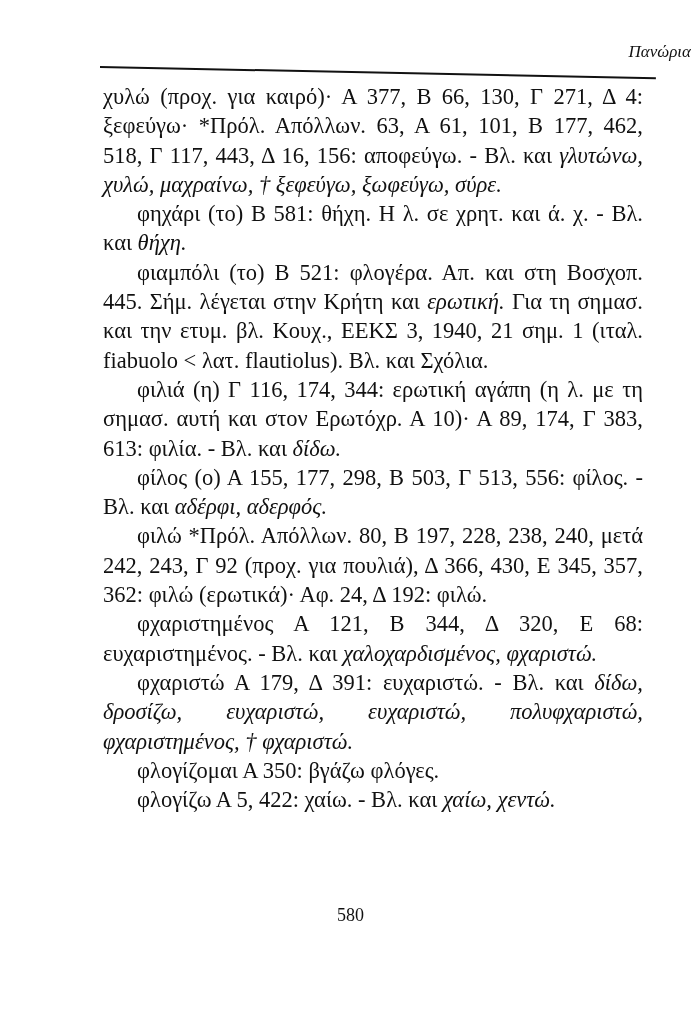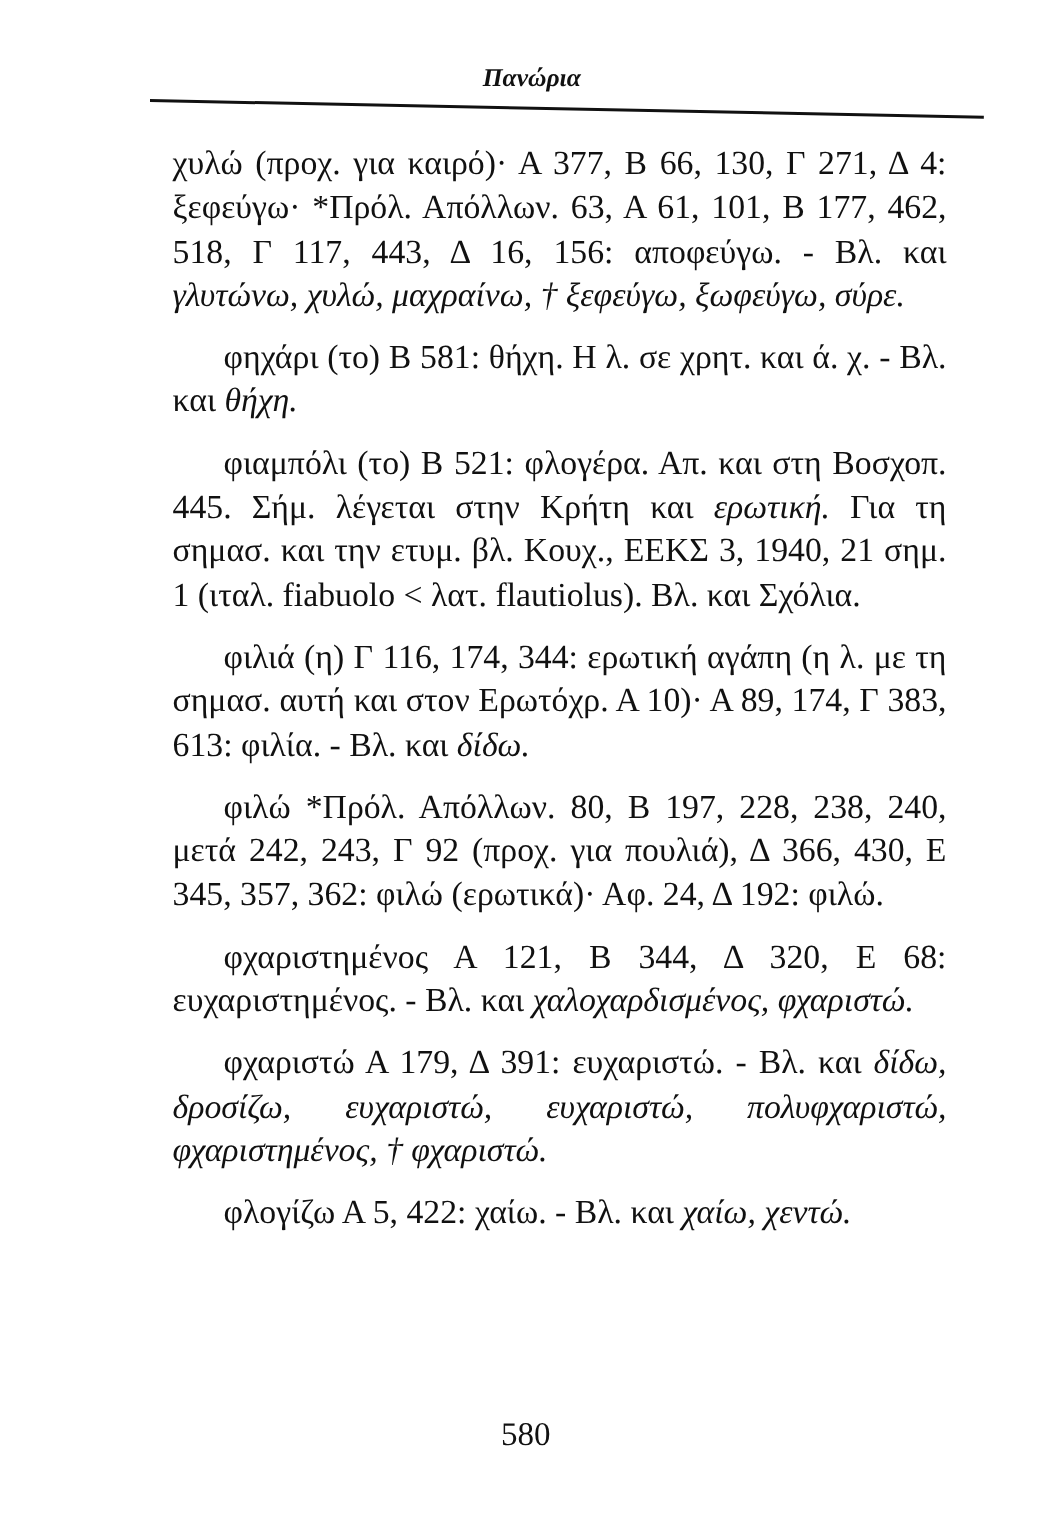--- a/index.html
+++ b/index.html
@@ -13,23 +13,23 @@
       position: relative;
       overflow: hidden;
       color: #111111;
       font-family: "Liberation Serif", "DejaVu Serif", serif;
     }
     .running-head {
       position: absolute;
       left: 0;
       width: 100%;
       top: 42px;
-      text-align: center;
+      text-align: right;
       font-style: italic;
-      font-weight: bold;
+      font-weight: normal;
       font-size: 17px;
       padding-left: 18px;
       box-sizing: border-box;
     }
     .rule {
       position: absolute;
       left: 100px;
       top: 66px;
       width: 556px;
       height: 0;
@@ -40,38 +40,38 @@
     .text-block {
       position: absolute;
       left: 103px;
       top: 82px;
       width: 540px;
       font-size: 22.5px;
       line-height: 29.3px;
       text-align: justify;
     }
     .entry {
-      margin: 12px;
+      margin: 0;
       text-indent: 34px;
     }
     .entry.first {
       text-indent: 0;
     }
     .hw {
     }
     .it {
       font-style: italic;
     }
     .folio {
       position: absolute;
       left: 0;
       width: 100%;
-      top: 943px;
+      top: 905px;
       text-align: center;
-      font-size: 22px;
+      font-size: 18px;
       padding-left: 10px;
       box-sizing: border-box;
     }
   </style>
 </head>
 <body>
 
 <div class="running-head">Πανώρια</div>
 <div class="rule"></div>
 
@@ -79,26 +79,28 @@
 
   <p class="entry first"><span>χυλώ (προχ. για καιρό)· Α 377, Β 66, 130, Γ 271, Δ 4: ξεφεύγω· *Πρόλ. Απόλλων. 63, Α 61, 101, Β 177, 462, 518, Γ 117, 443, Δ 16, 156: αποφεύγω. - Βλ. και </span><span class="it">γλυτώνω, χυλώ, μαχραίνω, † ξεφεύγω, ξωφεύγω, σύρε.</span></p>
 
   <p class="entry"><span class="hw">φηχάρι</span><span> (το) Β 581: θήχη. Η λ. σε χρητ. και ά. χ. - Βλ. και </span><span class="it">θήχη.</span></p>
 
   <p class="entry"><span class="hw">φιαμπόλι</span><span> (το) Β 521: φλογέρα. Απ. και στη Βοσχοπ. 445. Σήμ. λέγεται στην Κρήτη και </span><span class="it">ερωτική.</span><span> Για τη σημασ. και την ετυμ. βλ. Κουχ., ΕΕΚΣ 3, 1940, 21 σημ. 1 (ιταλ. fiabuolo &lt; λατ. flautiolus). Βλ. και Σχόλια.</span></p>
 
 
   <p class="entry"><span class="hw">φιλιά</span><span> (η) Γ 116, 174, 344: ερωτική αγάπη (η λ. με τη σημασ. αυτή και στον Ερωτόχρ. Α 10)· Α 89, 174, Γ 383, 613: φιλία. - Βλ. και </span><span class="it">δίδω.</span></p>
 
+  <p class="entry"><span class="hw">φίλος</span><span> (ο) Α 155, 177, 298, Β 503, Γ 513, 556: φίλος. - Βλ. και </span><span class="it">αδέρφι, αδερφός.</span></p>
 
   <p class="entry"><span class="hw">φιλώ</span><span> *Πρόλ. Απόλλων. 80, Β 197, 228, 238, 240, μετά 242, 243, Γ 92 (προχ. για πουλιά), Δ 366, 430, Ε 345, 357, 362: φιλώ (ερωτικά)· Αφ. 24, Δ 192: φιλώ.</span></p>
 
   <p class="entry"><span class="hw">φχαριστημένος</span><span> Α 121, Β 344, Δ 320, Ε 68: ευχαριστημένος. - Βλ. και </span><span class="it">χαλοχαρδισμένος, φχαριστώ.</span></p>
 
 
   <p class="entry"><span class="hw">φχαριστώ</span><span> Α 179, Δ 391: ευχαριστώ. - Βλ. και </span><span class="it">δίδω, δροσίζω, ευχαριστώ, ευχαριστώ, πολυφχαριστώ, φχαριστημένος, † φχαριστώ.</span></p>
 
+  <p class="entry"><span class="hw">φλογίζομαι</span><span> Α 350: βγάζω φλόγες.</span></p>
 
   <p class="entry"><span class="hw">φλογίζω</span><span> Α 5, 422: χαίω. - Βλ. και </span><span class="it">χαίω, χεντώ.</span></p>
 
 </div>
 
 <div class="folio">580</div>
 
 </body></html>

